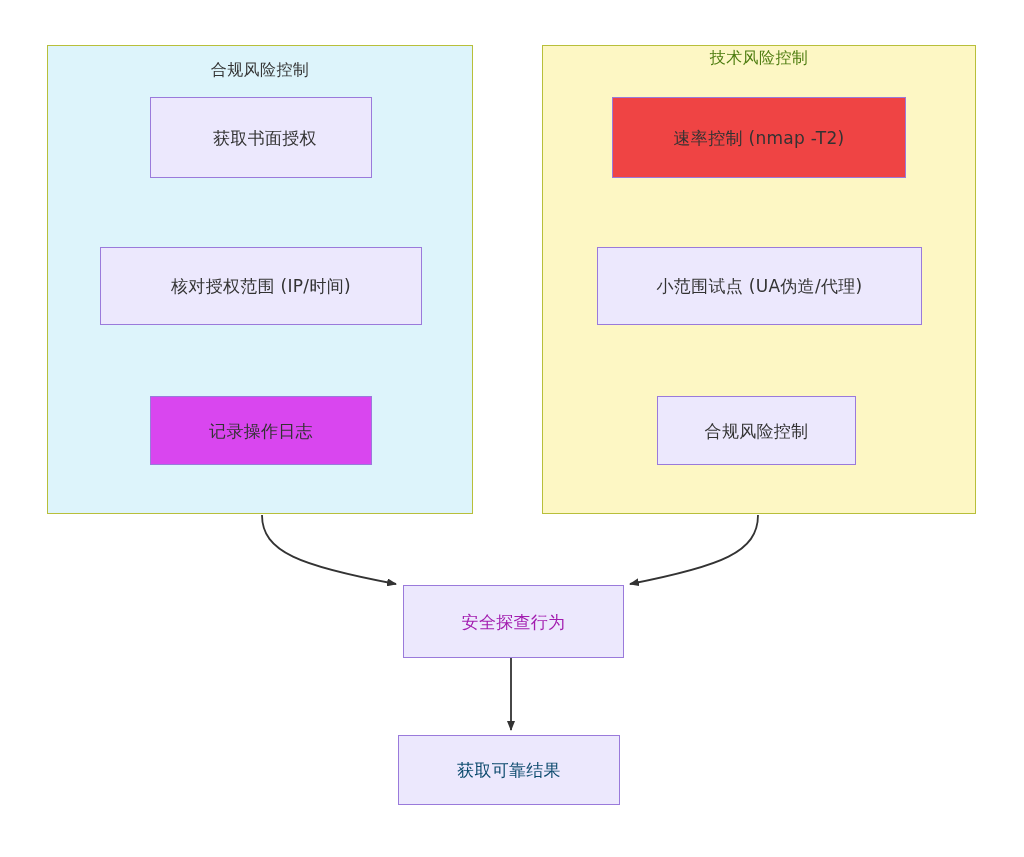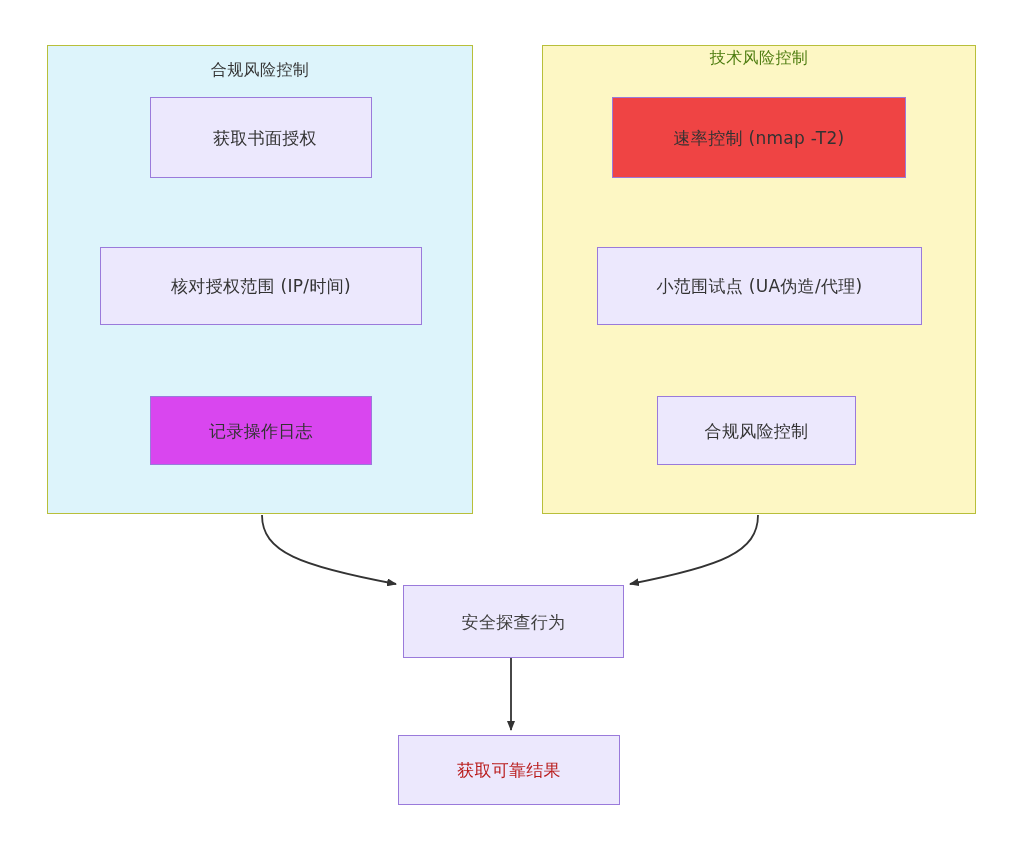--- a/index.html
+++ b/index.html
@@ -92,24 +92,24 @@
     <span class="node-label" style="color: rgb(51, 51, 51);">速率控制 (nmap -T2)</span>
   </div>
   <div class="node" style="left: 597px; top: 247px; width: 325px; height: 78px; background: rgb(236, 232, 253); border-color: rgb(154, 122, 219);">
     <span class="node-label" style="color: rgb(51, 51, 51);">小范围试点 (UA伪造/代理)</span>
   </div>
   <div class="node" style="left: 657px; top: 396px; width: 199px; height: 69px; background: rgb(236, 232, 253); border-color: rgb(154, 122, 219);">
     <span class="node-label" style="color: rgb(51, 51, 51);">合规风险控制</span>
   </div>
 
   <div class="node" style="left: 403px; top: 585px; width: 221px; height: 73px; background: rgb(236, 232, 253); border-color: rgb(154, 122, 219);">
-    <span class="node-label" style="color: #404040;">安全探查行为</span>
+    <span class="node-label" style="color: #a21caf;">安全探查行为</span>
   </div>
   <div class="node" style="left: 398px; top: 735px; width: 222px; height: 70px; background: rgb(236, 232, 253); border-color: rgb(154, 122, 219);">
-    <span class="node-label" style="color: #b91c1c;">获取可靠结果</span>
+    <span class="node-label" style="color: #0c4a6e;">获取可靠结果</span>
   </div>
 
   <svg class="edge-layer" viewBox="0 0 1024 857" width="1024" height="857">
     <defs>
       <marker id="arrowhead" markerWidth="10" markerHeight="8" refX="9" refY="4" orient="auto" markerUnits="userSpaceOnUse">
         <path d="M0,0 L10,4 L0,8 z" fill="#333333"></path>
       </marker>
     </defs>
     <path d="M 262,515 C 262,552 300,566 396,584" fill="none" stroke="#333333" stroke-width="1.8" marker-end="url(#arrowhead)"></path>
     <path d="M 758,515 C 758,552 722,566 630,584" fill="none" stroke="#333333" stroke-width="1.8" marker-end="url(#arrowhead)"></path>

